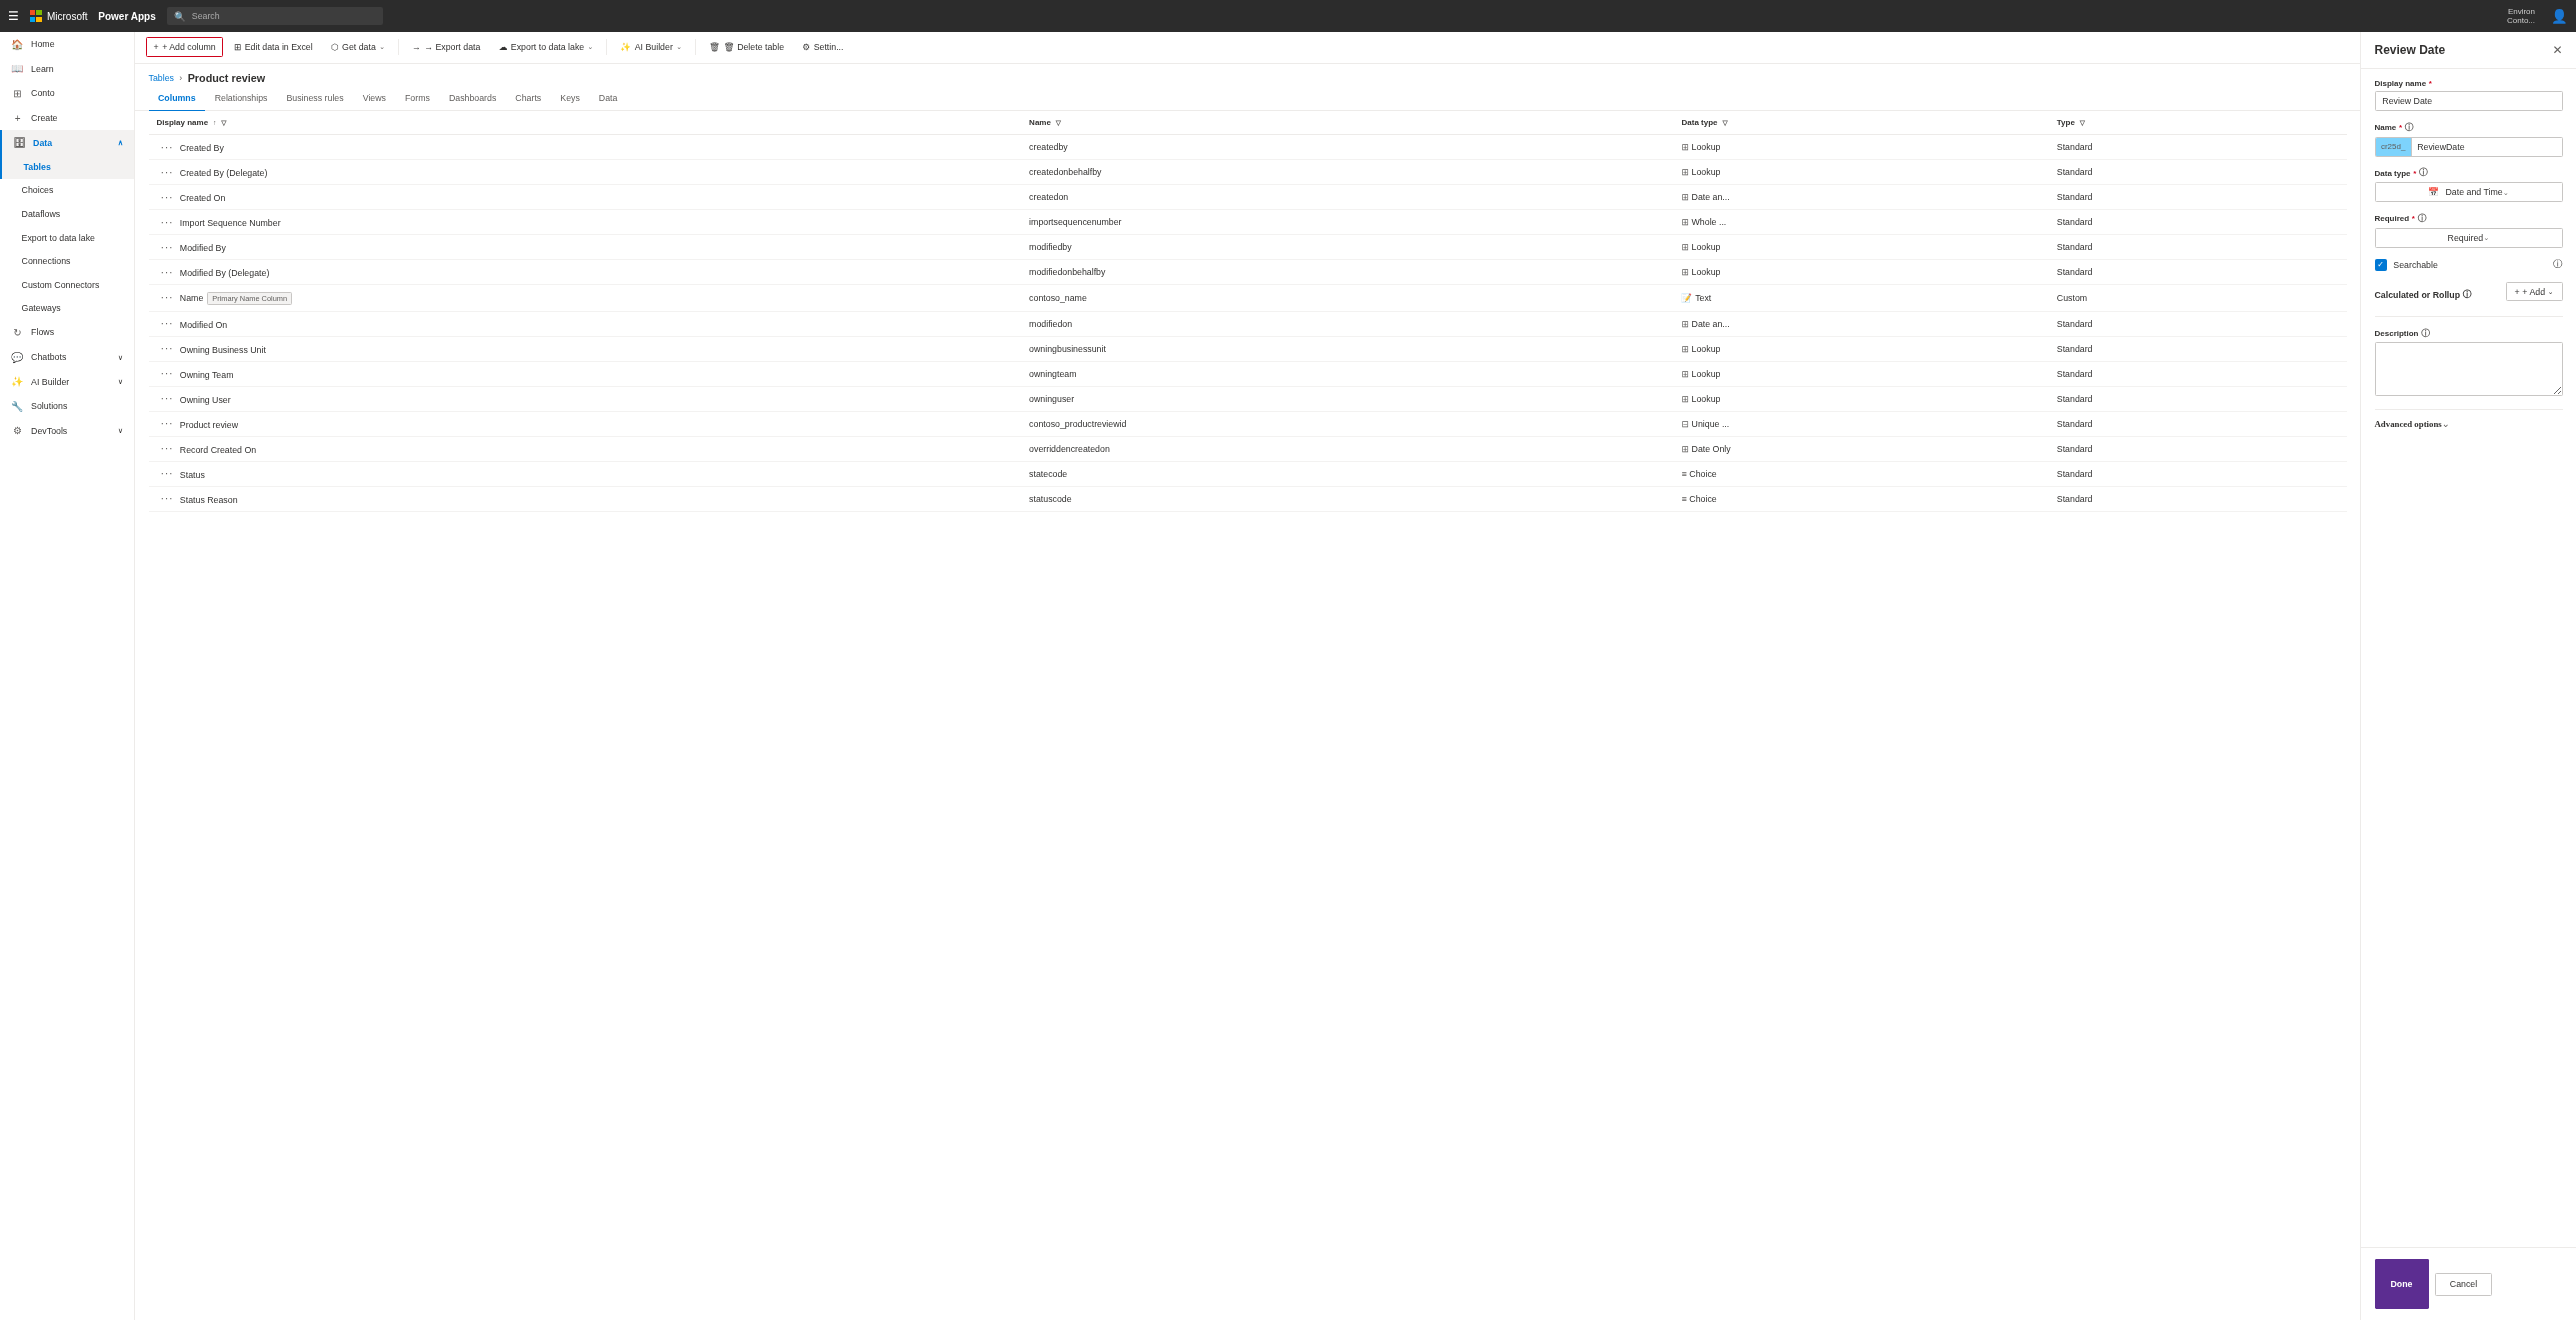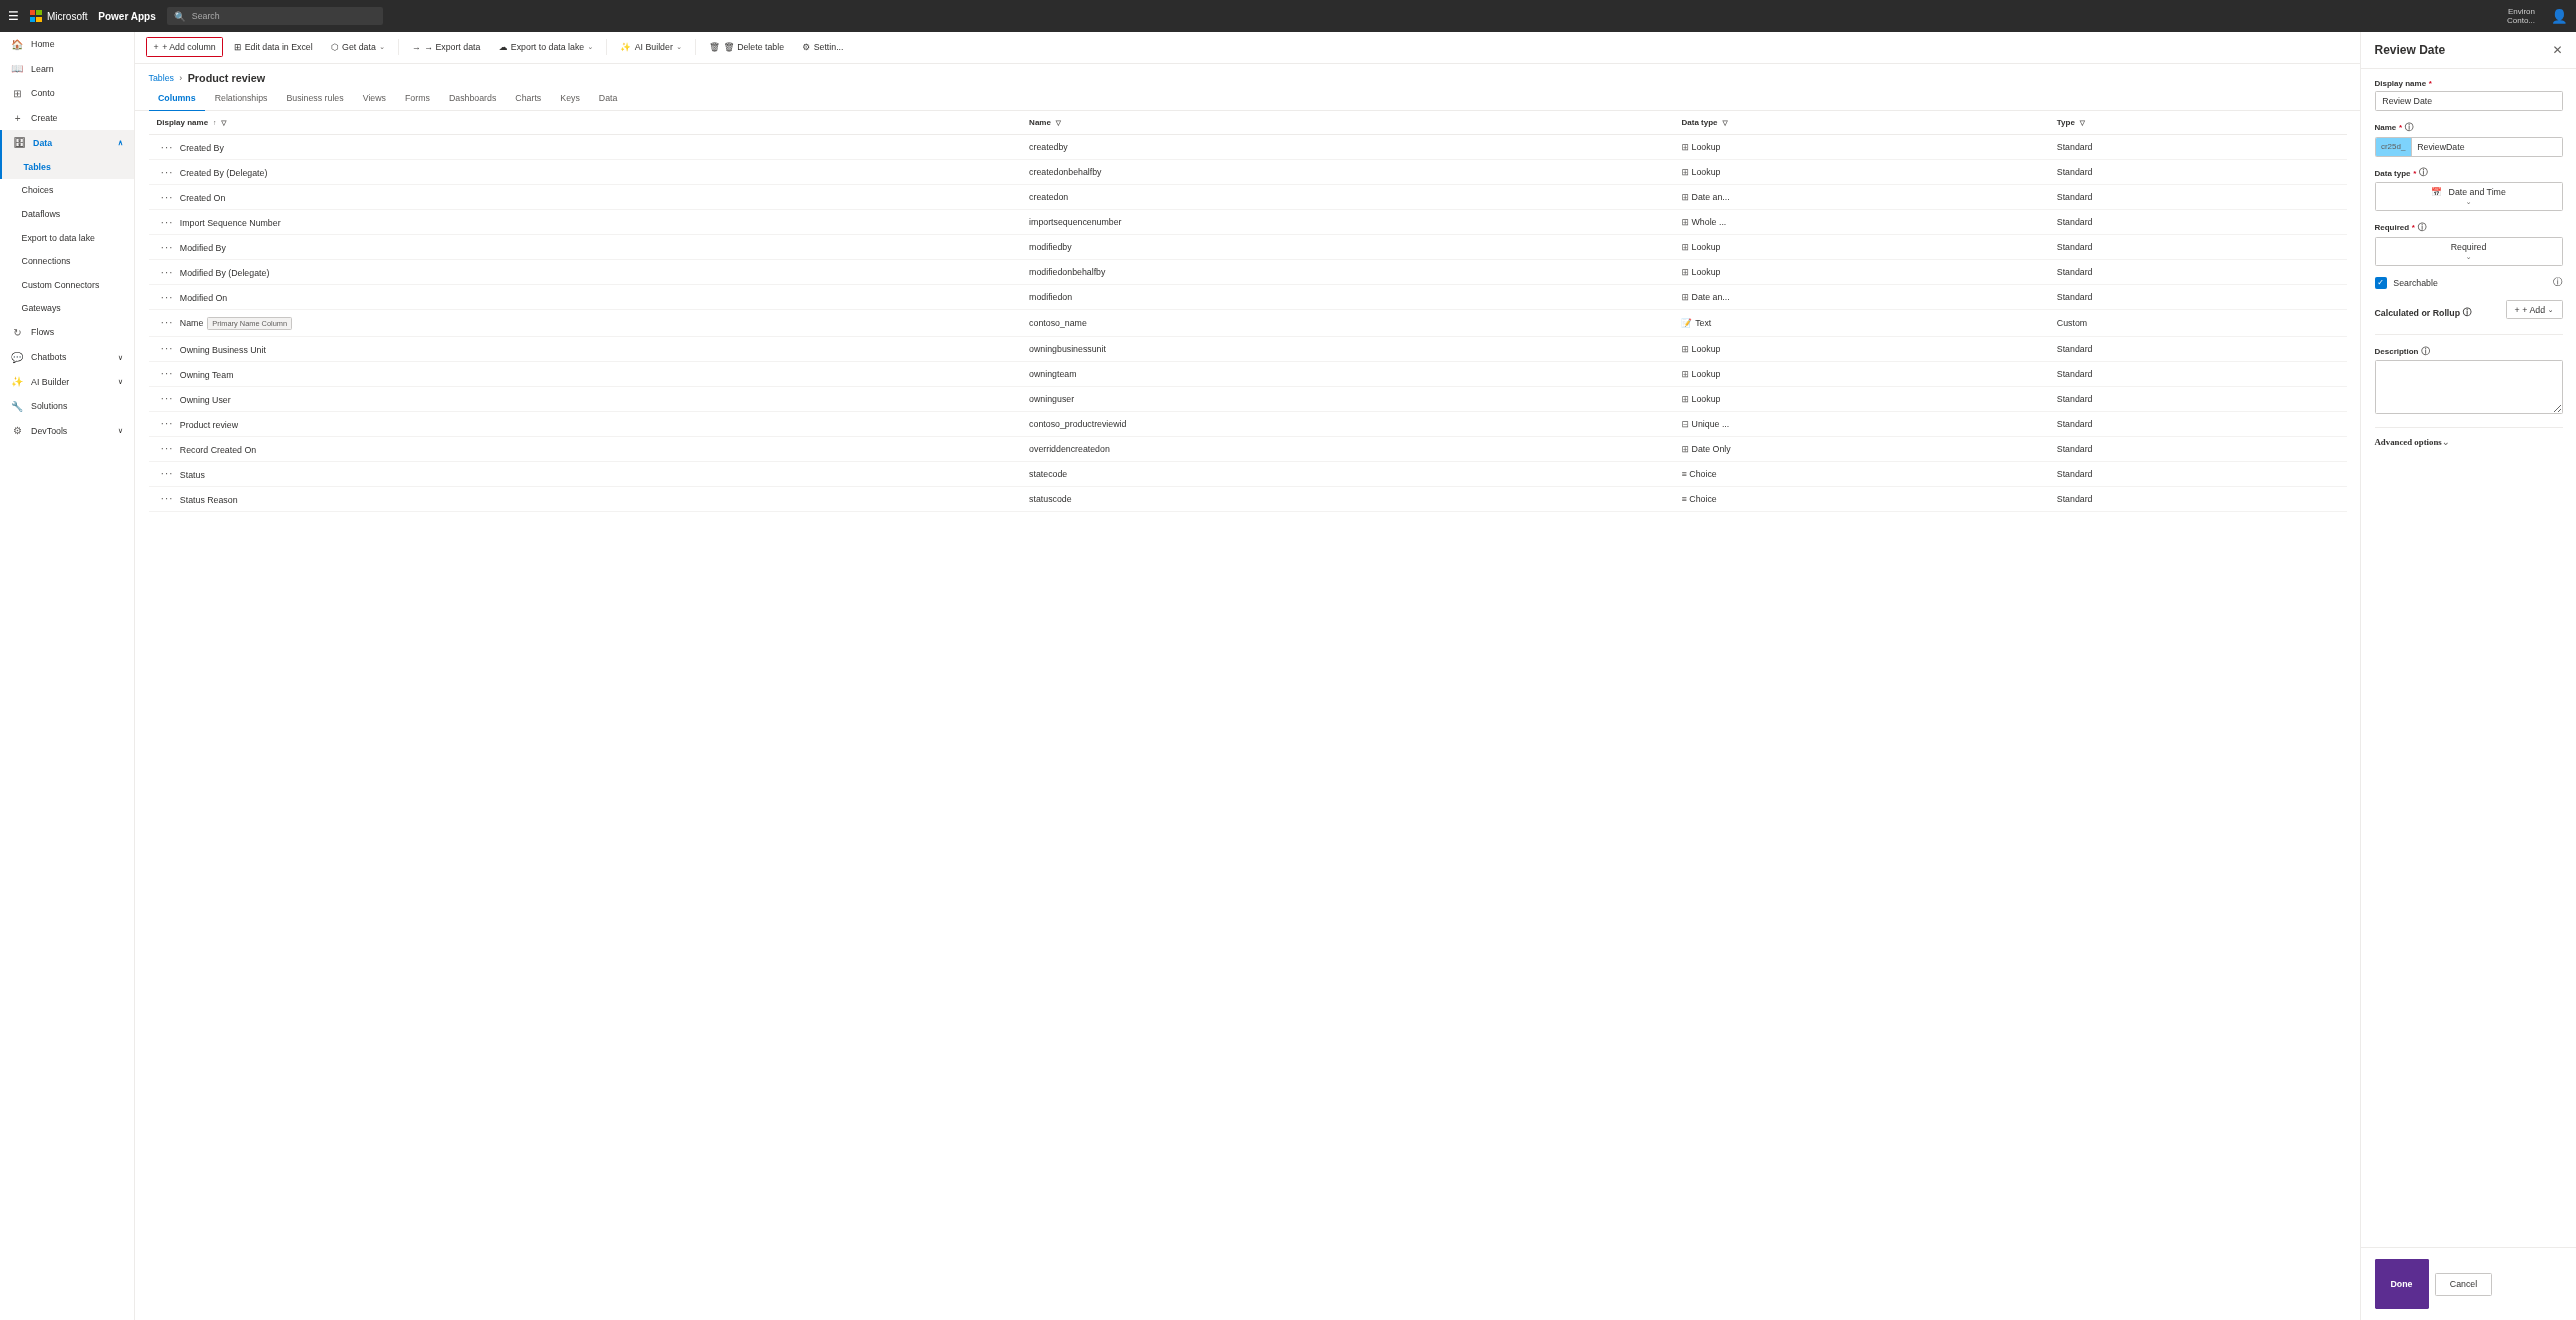--- a/index.html
+++ b/index.html
@@ -118,21 +118,21 @@
     .form-input-prefix .prefix {
       background: #7dd3fc; border-right: 0.7px solid #c8c6c4;
       padding: 4px 5.4px; font-size: 8px; color: #605e5c; white-space: nowrap;
     }
     .form-input-prefix input {
       flex: 1; border: none; outline: none; padding: 4px 5.4px; font-size: 8.8px; color: #323130;
     }
     .select-display {
       width: 100%; border: 0.7px solid #c8c6c4; border-radius: 1.4px;
       padding: 4px 23px; font-size: 8.8px; color: #323130; background: #fff;
-      display: flex; align-items: center; justify-content: center; cursor: pointer; flex-direction: column;
+      display: flex; align-items: center; justify-content: center; cursor: pointer;
     }
     .select-display .sel-icon { margin-right: 4px; font-size: 8.8px; }
     .select-display .chevron { font-size: 7.4px; color: #605e5c; }
     .checkbox-row { display: flex; align-items: center; gap: 6.8px; margin-bottom: 10.8px; }
     .checkbox-custom {
       width: 12px; height: 12px; border: 1.4px solid #0078d4; border-radius: 1.4px;
       background: #0078d4; display: flex; align-items: center; justify-content: center;
       cursor: pointer; flex-shrink: 0;
     }
     .checkbox-custom .check { color: #fff; font-size: 8px; }
@@ -384,30 +384,30 @@
               <td><span class="type-icon">⊞</span>Lookup</td>
               <td>Standard</td>
             </tr>
             <tr>
               <td><span class="dots-menu">···</span> Modified By (Delegate)</td>
               <td>modifiedonbehalfby</td>
               <td><span class="type-icon">⊞</span>Lookup</td>
               <td>Standard</td>
             </tr>
             <tr>
-              <td><span class="dots-menu">···</span> Modified On</td>
-              <td>modifiedon</td>
-              <td><span class="type-icon">⊞</span>Date an...</td>
-              <td>Standard</td>
-            </tr>
-            <tr>
               <td><span class="dots-menu">···</span> Name<span class="primary-badge">Primary Name Column</span></td>
               <td>contoso_name</td>
               <td><span class="type-icon">📝</span>Text</td>
               <td>Custom</td>
+            </tr>
+            <tr>
+              <td><span class="dots-menu">···</span> Modified On</td>
+              <td>modifiedon</td>
+              <td><span class="type-icon">⊞</span>Date an...</td>
+              <td>Standard</td>
             </tr>
             <tr>
               <td><span class="dots-menu">···</span> Owning Business Unit</td>
               <td>owningbusinessunit</td>
               <td><span class="type-icon">⊞</span>Lookup</td>
               <td>Standard</td>
             </tr>
             <tr>
               <td><span class="dots-menu">···</span> Owning Team</td>
               <td>owningteam</td>

